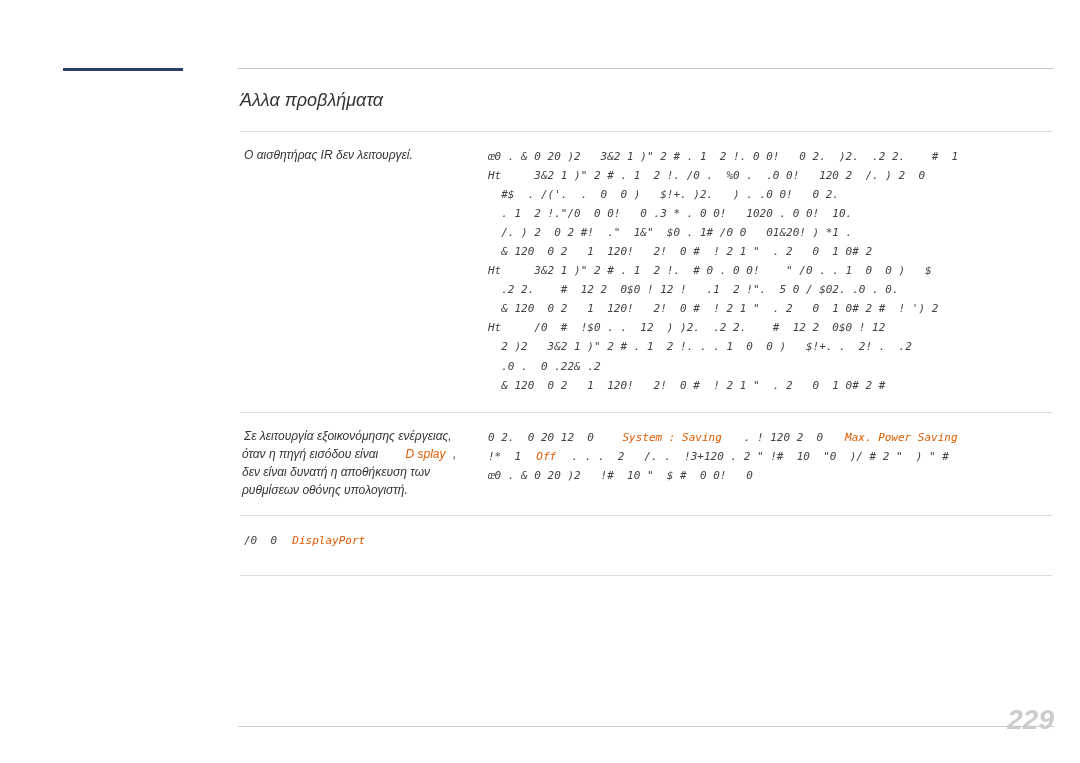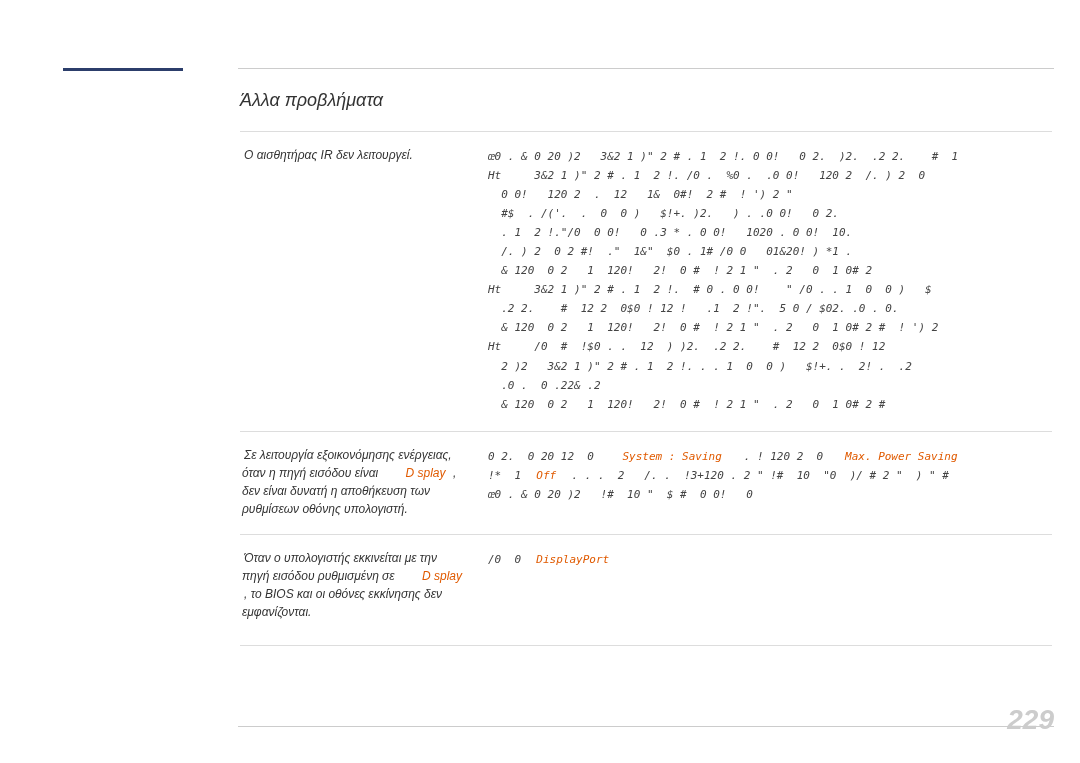--- a/index.html
+++ b/index.html
@@ -136,23 +136,20 @@
         <span>Ο αισθητήρας IR δεν λειτουργεί.</span>
       </div>
       <div class="issue-content">
         <div class="content-row-text">
           œ0 . &amp; 0 20 )2&nbsp;&nbsp;&nbsp;3&amp;2 1 )" 2 # . 1&nbsp; 2 !. 0 0!&nbsp;&nbsp; 0 2.&nbsp; )2.&nbsp; .2 2.&nbsp;&nbsp;&nbsp; #&nbsp; 1
         </div>
         <div class="content-row-text">
           Ht&nbsp;&nbsp;&nbsp;&nbsp; 3&amp;2 1 )" 2 # . 1&nbsp; 2 !. /0 .&nbsp; %0 . &nbsp;.0 0!&nbsp;&nbsp; 120 2&nbsp; /. ) 2&nbsp; 0
         </div>
         <div class="content-row-text">
-          &nbsp;&nbsp;0 0!&nbsp;&nbsp; 120 2&nbsp; .&nbsp; 12&nbsp;&nbsp; 1&amp;&nbsp; 0#!&nbsp; 2 #&nbsp; ! ') 2 "
-        </div>
-        <div class="content-row-text">
           &nbsp;&nbsp;#$&nbsp; . /('.&nbsp; .&nbsp; 0&nbsp; 0 )&nbsp;&nbsp; $!+. )2.&nbsp;&nbsp; ) . .0 0!&nbsp;&nbsp; 0 2.
         </div>
         <div class="content-row-text">
           &nbsp;&nbsp;. 1&nbsp; 2 !."/0&nbsp; 0 0!&nbsp;&nbsp; 0 .3 * . 0 0!&nbsp;&nbsp; 1020 . 0 0!&nbsp; 10.
         </div>
         <div class="content-row-text">
           &nbsp;&nbsp;/. ) 2&nbsp; 0 2 #!&nbsp; ."&nbsp; 1&amp;"&nbsp; $0 . 1# /0 0&nbsp;&nbsp; 01&amp;20! ) *1 .
         </div>
         <div class="content-row-text">
           &nbsp;&nbsp;&amp; 120&nbsp; 0 2&nbsp;&nbsp; 1&nbsp; 120!&nbsp;&nbsp; 2!&nbsp; 0 #&nbsp; ! 2 1 "&nbsp; . 2&nbsp;&nbsp; 0&nbsp; 1 0# 2
@@ -194,25 +191,20 @@
         <div class="content-row-text">
           !*&nbsp; 1&nbsp; <span class="highlight-orange">Off</span>&nbsp; . . .&nbsp; 2&nbsp;&nbsp; /. .&nbsp; !3+120 . 2 " !#&nbsp; 10&nbsp; "0&nbsp; )/ # 2 "&nbsp; ) " #
         </div>
         <div class="content-row-text">
           œ0 . &amp; 0 20 )2&nbsp;&nbsp; !#&nbsp; 10 "&nbsp; $ #&nbsp; 0 0!&nbsp;&nbsp; 0
         </div>
       </div>
     </div>
 
     <div class="issue-row">
-      <div class="issue-desc">
-        <span>Όταν ο υπολογιστής εκκινείται με την πηγή εισόδου ρυθμισμένη σε </span>
-        <span class="highlight-orange"> D splay </span>
-        <span>, το BIOS και οι οθόνες εκκίνησης δεν εμφανίζονται.</span>
-      </div>
       <div class="issue-content">
         <div class="content-row-text">
           /0&nbsp; 0&nbsp; <span class="highlight-orange">DisplayPort</span>
         </div>
       </div>
     </div>
 
     <div style="border-top: 1px solid #ddd; margin-top: 10px;"></div>
 
   </div>

